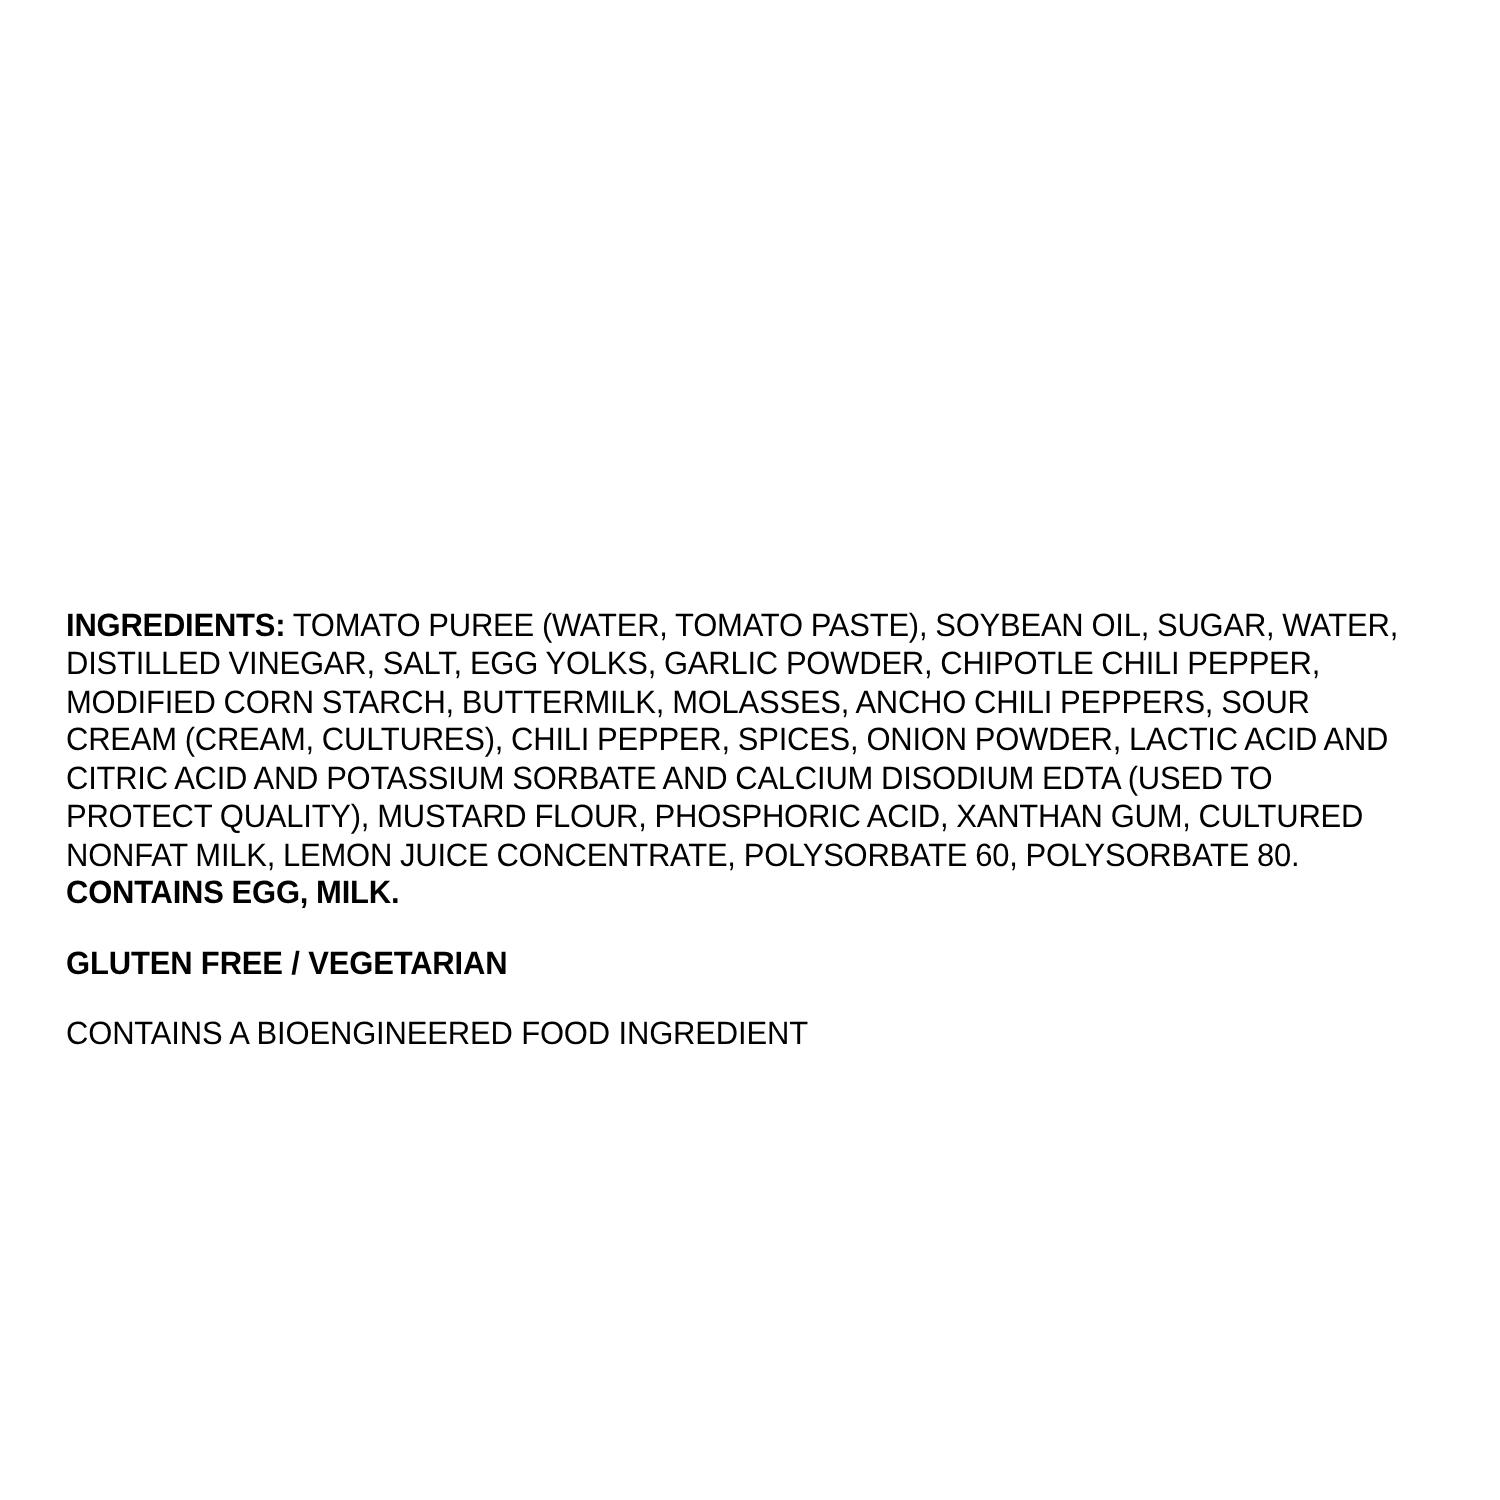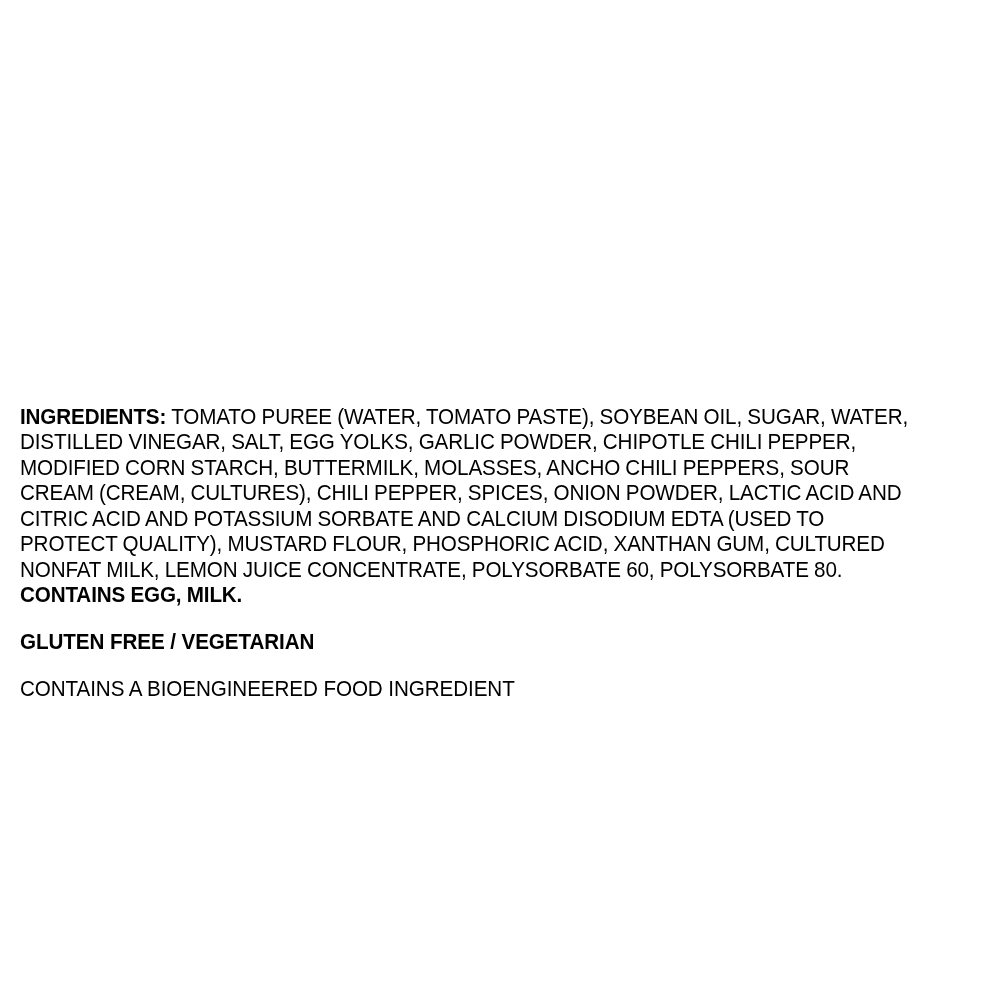--- a/index.html
+++ b/index.html
@@ -9,21 +9,21 @@
   }
   body {
     width: 1000px;
     height: 1000px;
     font-family: "Liberation Sans", sans-serif;
     color: #000000;
     -webkit-font-smoothing: antialiased;
   }
   .label-panel {
     position: absolute;
-    left: 20px;
+    left: 44px;
     top: 383px;
     width: 944px;
   }
   .ingredients-block {
     font-size: 21.5px;
     line-height: 25.5px;
     letter-spacing: -0.15px;
     text-align: left;
     font-stretch: condensed;
     transform: scaleX(0.96);

